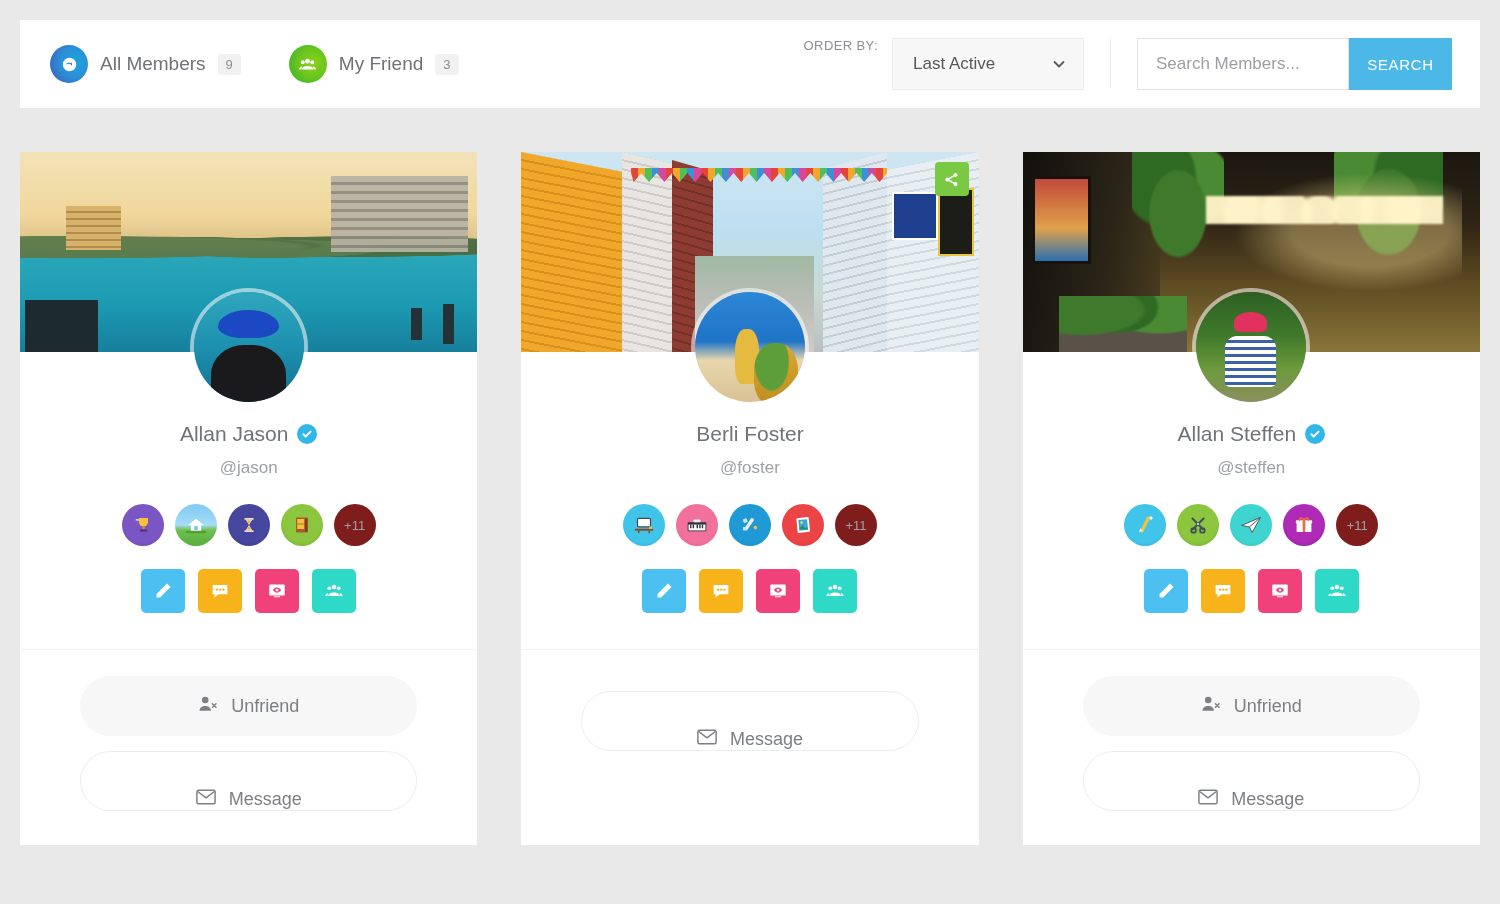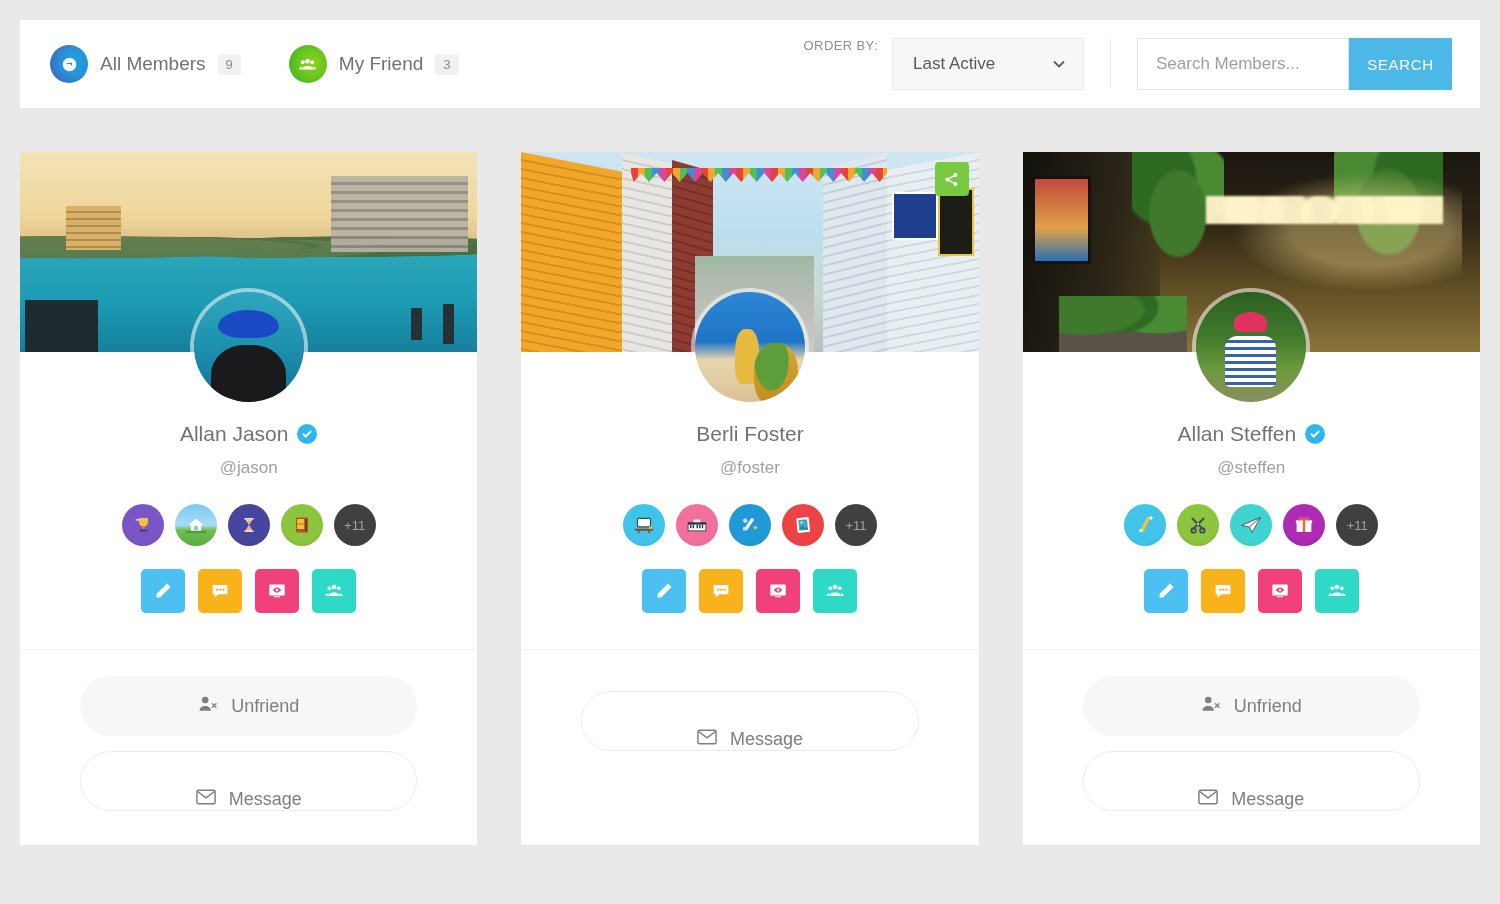--- a/index.html
+++ b/index.html
@@ -274,21 +274,21 @@
     overflow: hidden;
     position: relative;
     flex: none;
     cursor: pointer;
   }
   .badge-art { position: absolute; inset: 0; }
   .badge-more {
     width: 42px;
     height: 42px;
     border-radius: 50%;
-    background: #404040;
+    background: #7f1d1d;
     color: #9ea1a5;
     font-size: 13px;
     display: flex;
     align-items: center;
     justify-content: center;
     flex: none;
     cursor: pointer;
   }
 
   

